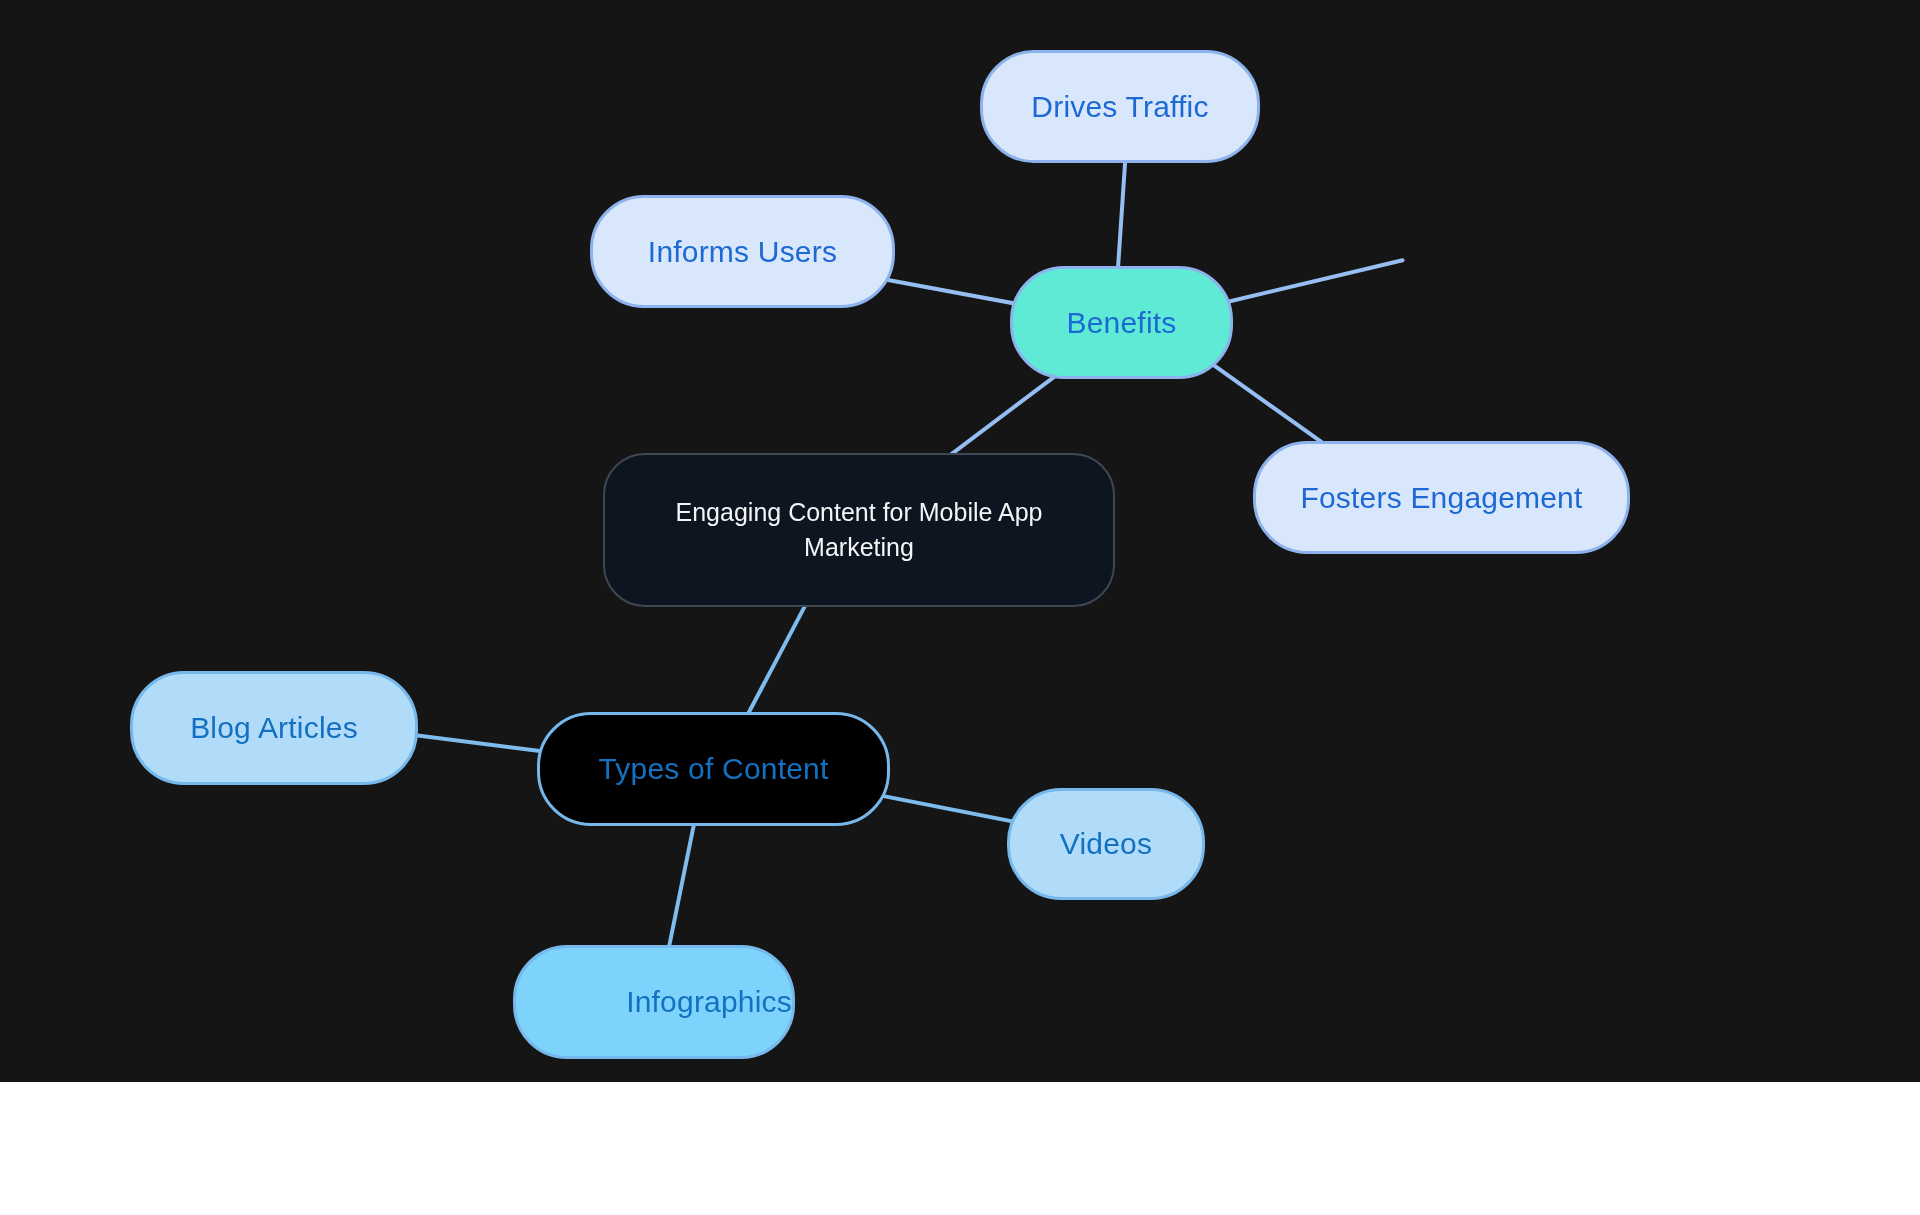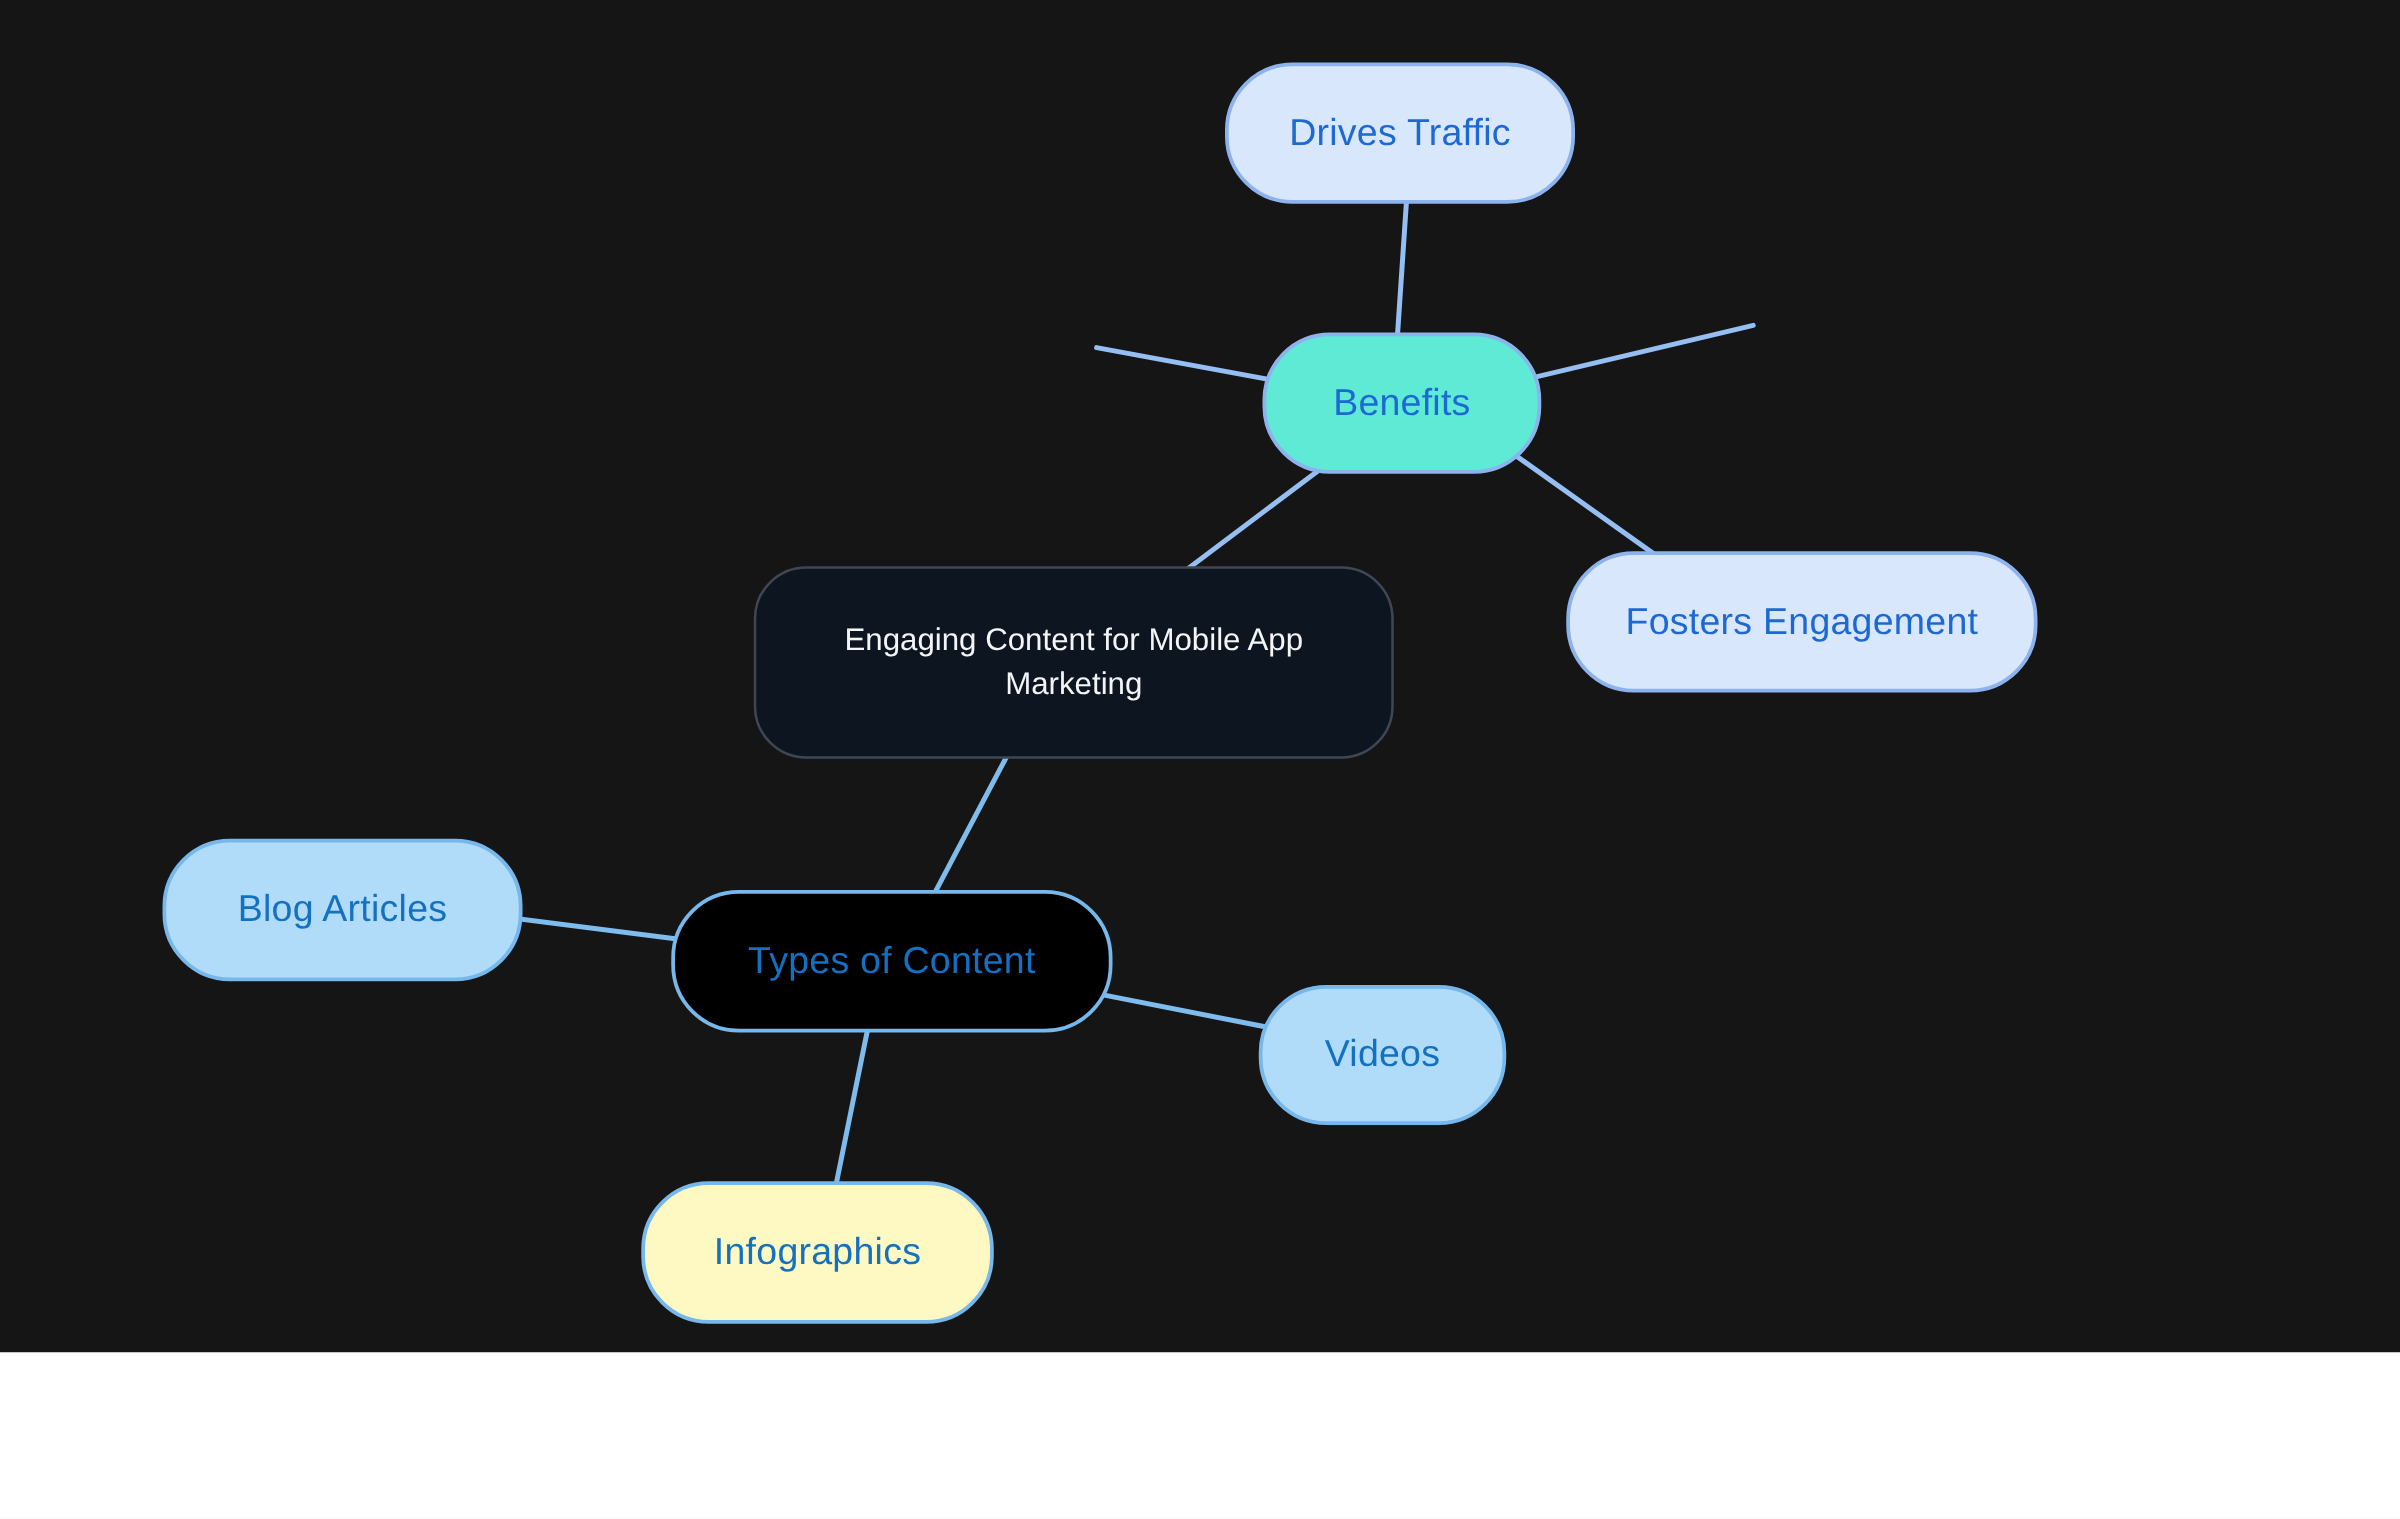--- a/index.html
+++ b/index.html
@@ -94,33 +94,36 @@
     <div class="nodes-layer" id="nodes-layer">
         <div class="node node-root" style="left: 603px; top: 453px; width: 512px; height: 154px; background: rgb(13, 21, 33); border-color: rgb(63, 71, 83); color: rgb(243, 245, 247);">
           <span class="node-label">Engaging Content for Mobile App Marketing</span>
         </div>
         <div class="node node-branch" style="left: 1010px; top: 266px; width: 223px; height: 113px; background: #5eead4; border-color: rgb(141, 179, 238); color: rgb(29, 105, 211);">
           <span class="node-label">Benefits</span>
         </div>
         <div class="node node-branch" style="left: 980px; top: 23px; width: 280px; height: 113px; background: rgb(217, 231, 252); border-color: rgb(141, 179, 238); color: rgb(29, 105, 211); margin-top: 27px;">
           <span class="node-label">Drives Traffic</span>
         </div>
+        <div class="node node-branch" style="left: 590px; top: 195px; width: 305px; height: 113px; background: rgb(217, 231, 252); border-color: rgb(141, 179, 238); color: rgb(29, 105, 211);">
+          <span class="node-label">Informs Users</span>
+        </div>
         <div class="node node-branch" style="left: 1253px; top: 441px; width: 377px; height: 113px; background: rgb(217, 231, 252); border-color: rgb(141, 179, 238); color: rgb(29, 105, 211);">
           <span class="node-label">Fosters Engagement</span>
         </div>
         <div class="node node-branch" style="left: 537px; top: 712px; width: 353px; height: 114px; background: #000000; border-color: rgb(119, 184, 236); color: rgb(20, 113, 194);">
           <span class="node-label">Types of Content</span>
         </div>
         <div class="node node-branch" style="left: 130px; top: 671px; width: 288px; height: 114px; background: rgb(176, 220, 249); border-color: rgb(119, 184, 236); color: rgb(20, 113, 194);">
           <span class="node-label">Blog Articles</span>
         </div>
         <div class="node node-branch" style="left: 1007px; top: 788px; width: 198px; height: 112px; background: rgb(176, 220, 249); border-color: rgb(119, 184, 236); color: rgb(20, 113, 194);">
           <span class="node-label">Videos</span>
         </div>
-        <div class="node node-branch" style="left: 513px; top: 945px; width: 282px; height: 114px; background: #fef9c3; border-color: rgb(119, 184, 236); color: rgb(20, 113, 194);">
+        <div class="node node-branch" style="left: 513px; top: 945px; width: 282px; height: 114px; background: #7dd3fc; border-color: rgb(119, 184, 236); color: rgb(20, 113, 194); justify-content: flex-end;">
           <span class="node-label">Infographics</span>
         </div>
       </div>
   </div>
 
   <div class="footer-strip">
     
   </div>
 
 </div>

